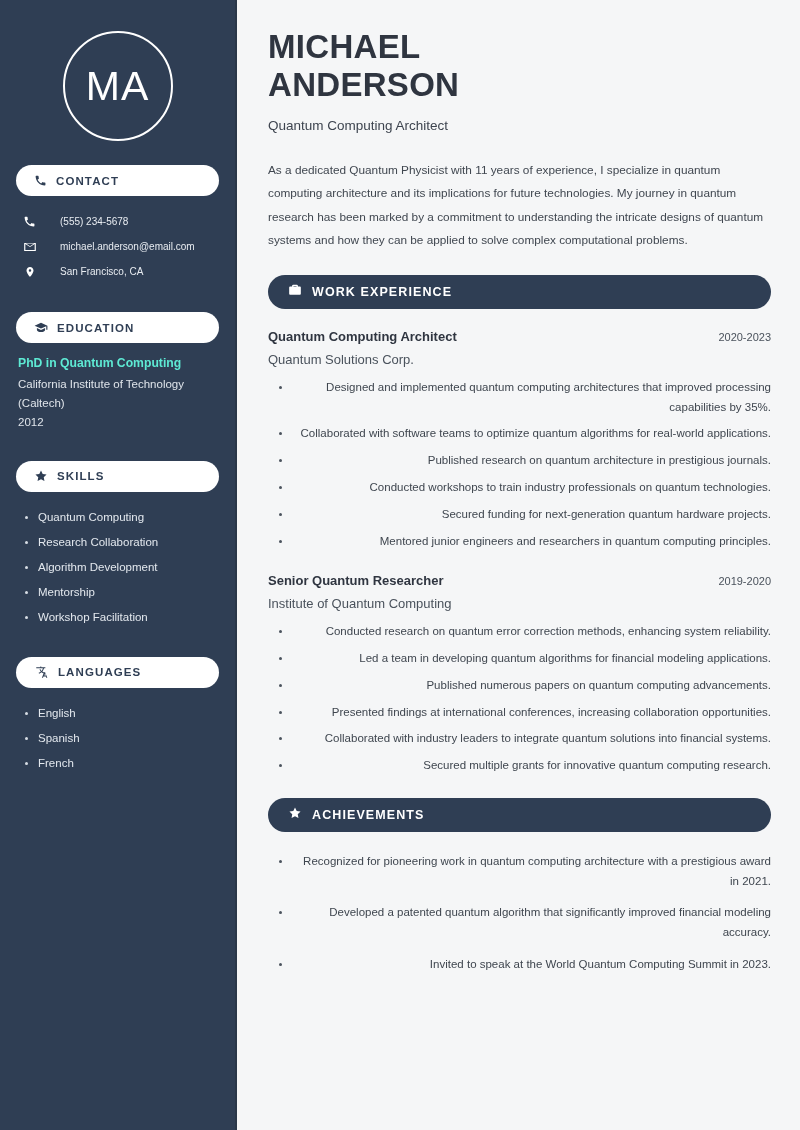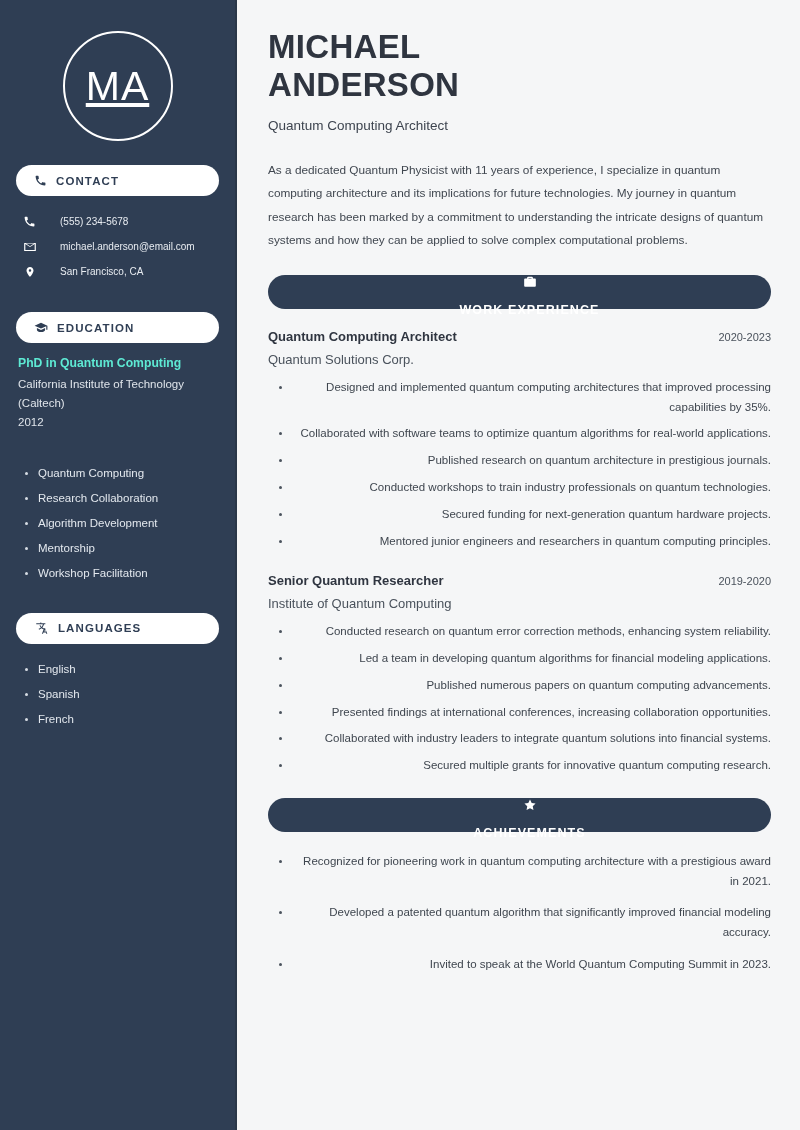--- a/index.html
+++ b/index.html
@@ -28,21 +28,20 @@
     border-right: 2px solid #2a3748;
     padding: 0 16px;
     color: #ffffff;
   }
 
   .avatar-wrap {
     display: flex;
     justify-content: center;
     padding-top: 31px;
     padding-bottom: 24px;
-    text-decoration: underline;
   }
   .avatar {
     width: 110px;
     height: 110px;
     border-radius: 50%;
     border: 2px solid #ffffff;
     display: flex;
     align-items: center;
     justify-content: center;
     font-size: 41px;
@@ -154,21 +153,20 @@
   .sec-bar {
     background: #2f3e54;
     color: #ffffff;
     border-radius: 999px;
     height: 34px;
     display: flex;
     align-items: center;
     gap: 10px;
     padding-left: 20px;
     margin-bottom: 20px;
-    flex-direction: column;
   }
   .sec-bar .sec-label {
     font-size: 12.5px;
     font-weight: bold;
     letter-spacing: 1.1px;
     text-transform: uppercase;
   }
 
   .job { margin-bottom: 6px; }
   .job-head {
@@ -270,20 +268,28 @@
       </span>
       <span class="pill-label">EDUCATION</span>
     </div>
 
     <div class="edu-block">
       <div class="edu-degree">PhD in Quantum Computing</div>
       <div class="edu-school">California Institute of Technology (Caltech)</div>
       <div class="edu-year">2012</div>
     </div>
 
+    <div class="pill">
+      <span>
+        <svg width="14" height="14" viewBox="0 0 24 24" fill="#2f3e54">
+          <path d="M12 2.5l2.9 6 6.6.9-4.8 4.6 1.2 6.5L12 17.4 6.1 20.5l1.2-6.5L2.5 9.4l6.6-.9 2.9-6z"></path>
+        </svg>
+      </span>
+      <span class="pill-label">SKILLS</span>
+    </div>
 
     <ul class="side-list">
       <li>Quantum Computing</li>
       <li>Research Collaboration</li>
       <li>Algorithm Development</li>
       <li>Mentorship</li>
       <li>Workshop Facilitation</li>
     </ul>
 
     <div class="pill">

